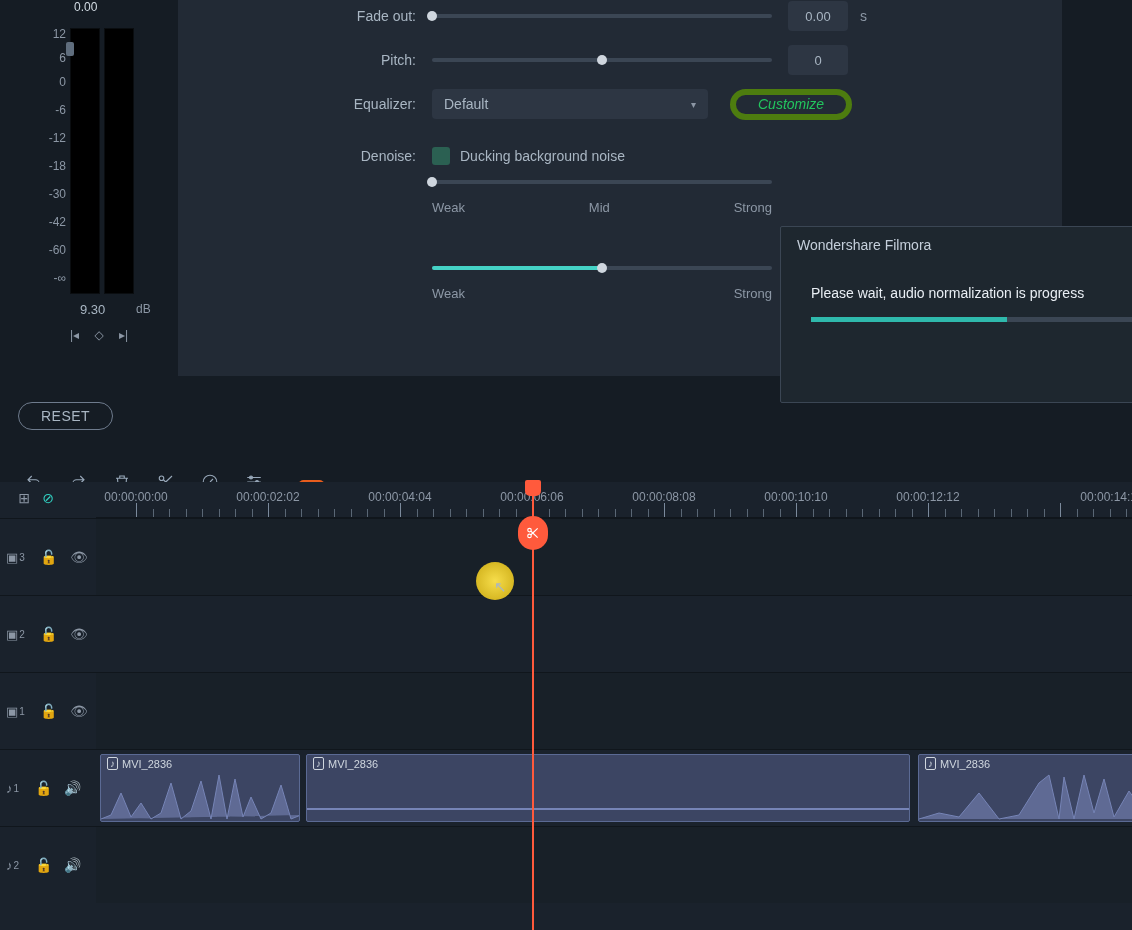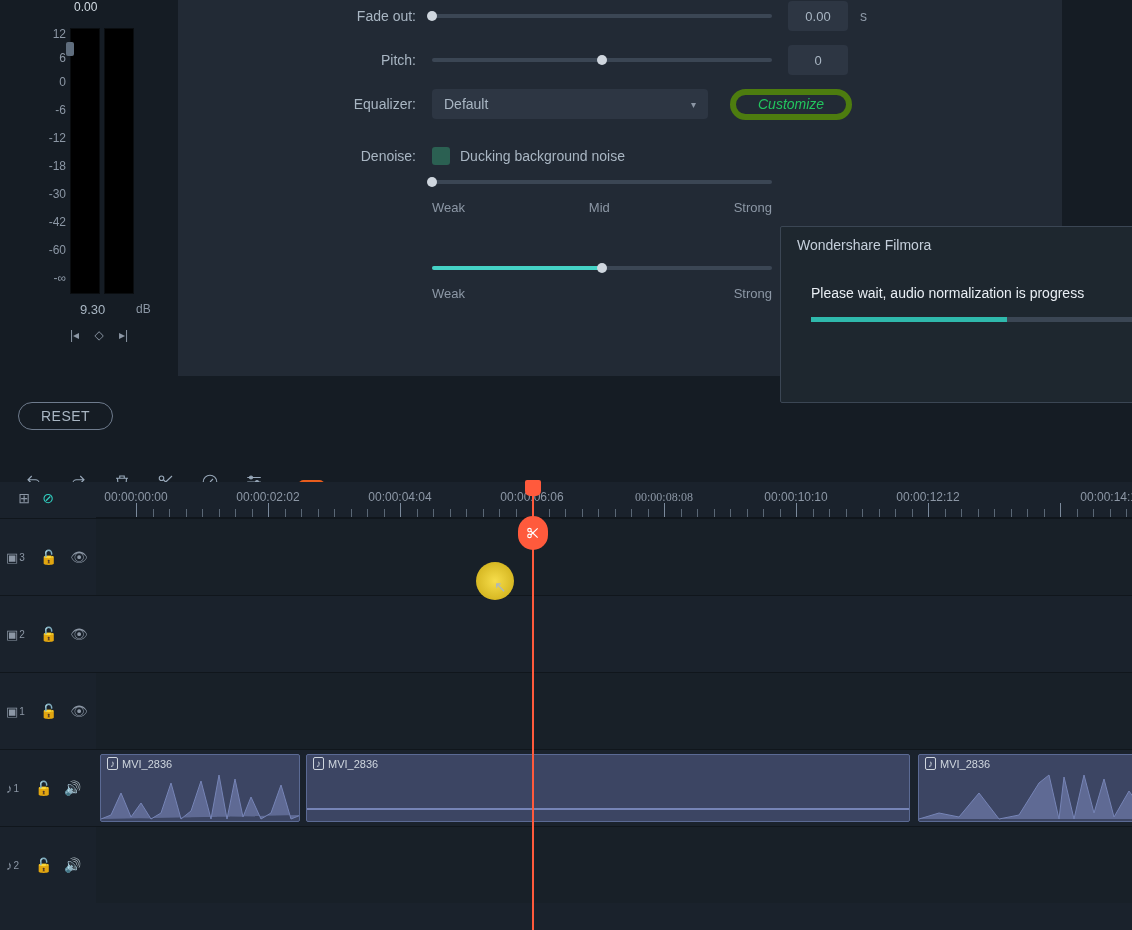--- a/index.html
+++ b/index.html
@@ -293,21 +293,21 @@
         <div class="tick" style="left: 419.5px;"></div>
         <div class="time" style="left: 436px;">00:00:06:06</div>
         <div class="tick major" style="left: 436px;"></div>
         <div class="tick" style="left: 452.5px;"></div>
         <div class="tick" style="left: 469px;"></div>
         <div class="tick" style="left: 485.5px;"></div>
         <div class="tick" style="left: 502px;"></div>
         <div class="tick" style="left: 518.5px;"></div>
         <div class="tick" style="left: 535px;"></div>
         <div class="tick" style="left: 551.5px;"></div>
-        <div class="time" style="left: 568px; font-family: Liberation Serif, serif;">00:00:08:08</div>
+        <div class="time" style="left: 568px;">00:00:08:08</div>
         <div class="tick major" style="left: 568px;"></div>
         <div class="tick" style="left: 584.5px;"></div>
         <div class="tick" style="left: 601px;"></div>
         <div class="tick" style="left: 617.5px;"></div>
         <div class="tick" style="left: 634px;"></div>
         <div class="tick" style="left: 650.5px;"></div>
         <div class="tick" style="left: 667px;"></div>
         <div class="tick" style="left: 683.5px;"></div>
         <div class="time" style="left: 700px;">00:00:10:10</div>
         <div class="tick major" style="left: 700px;"></div>

